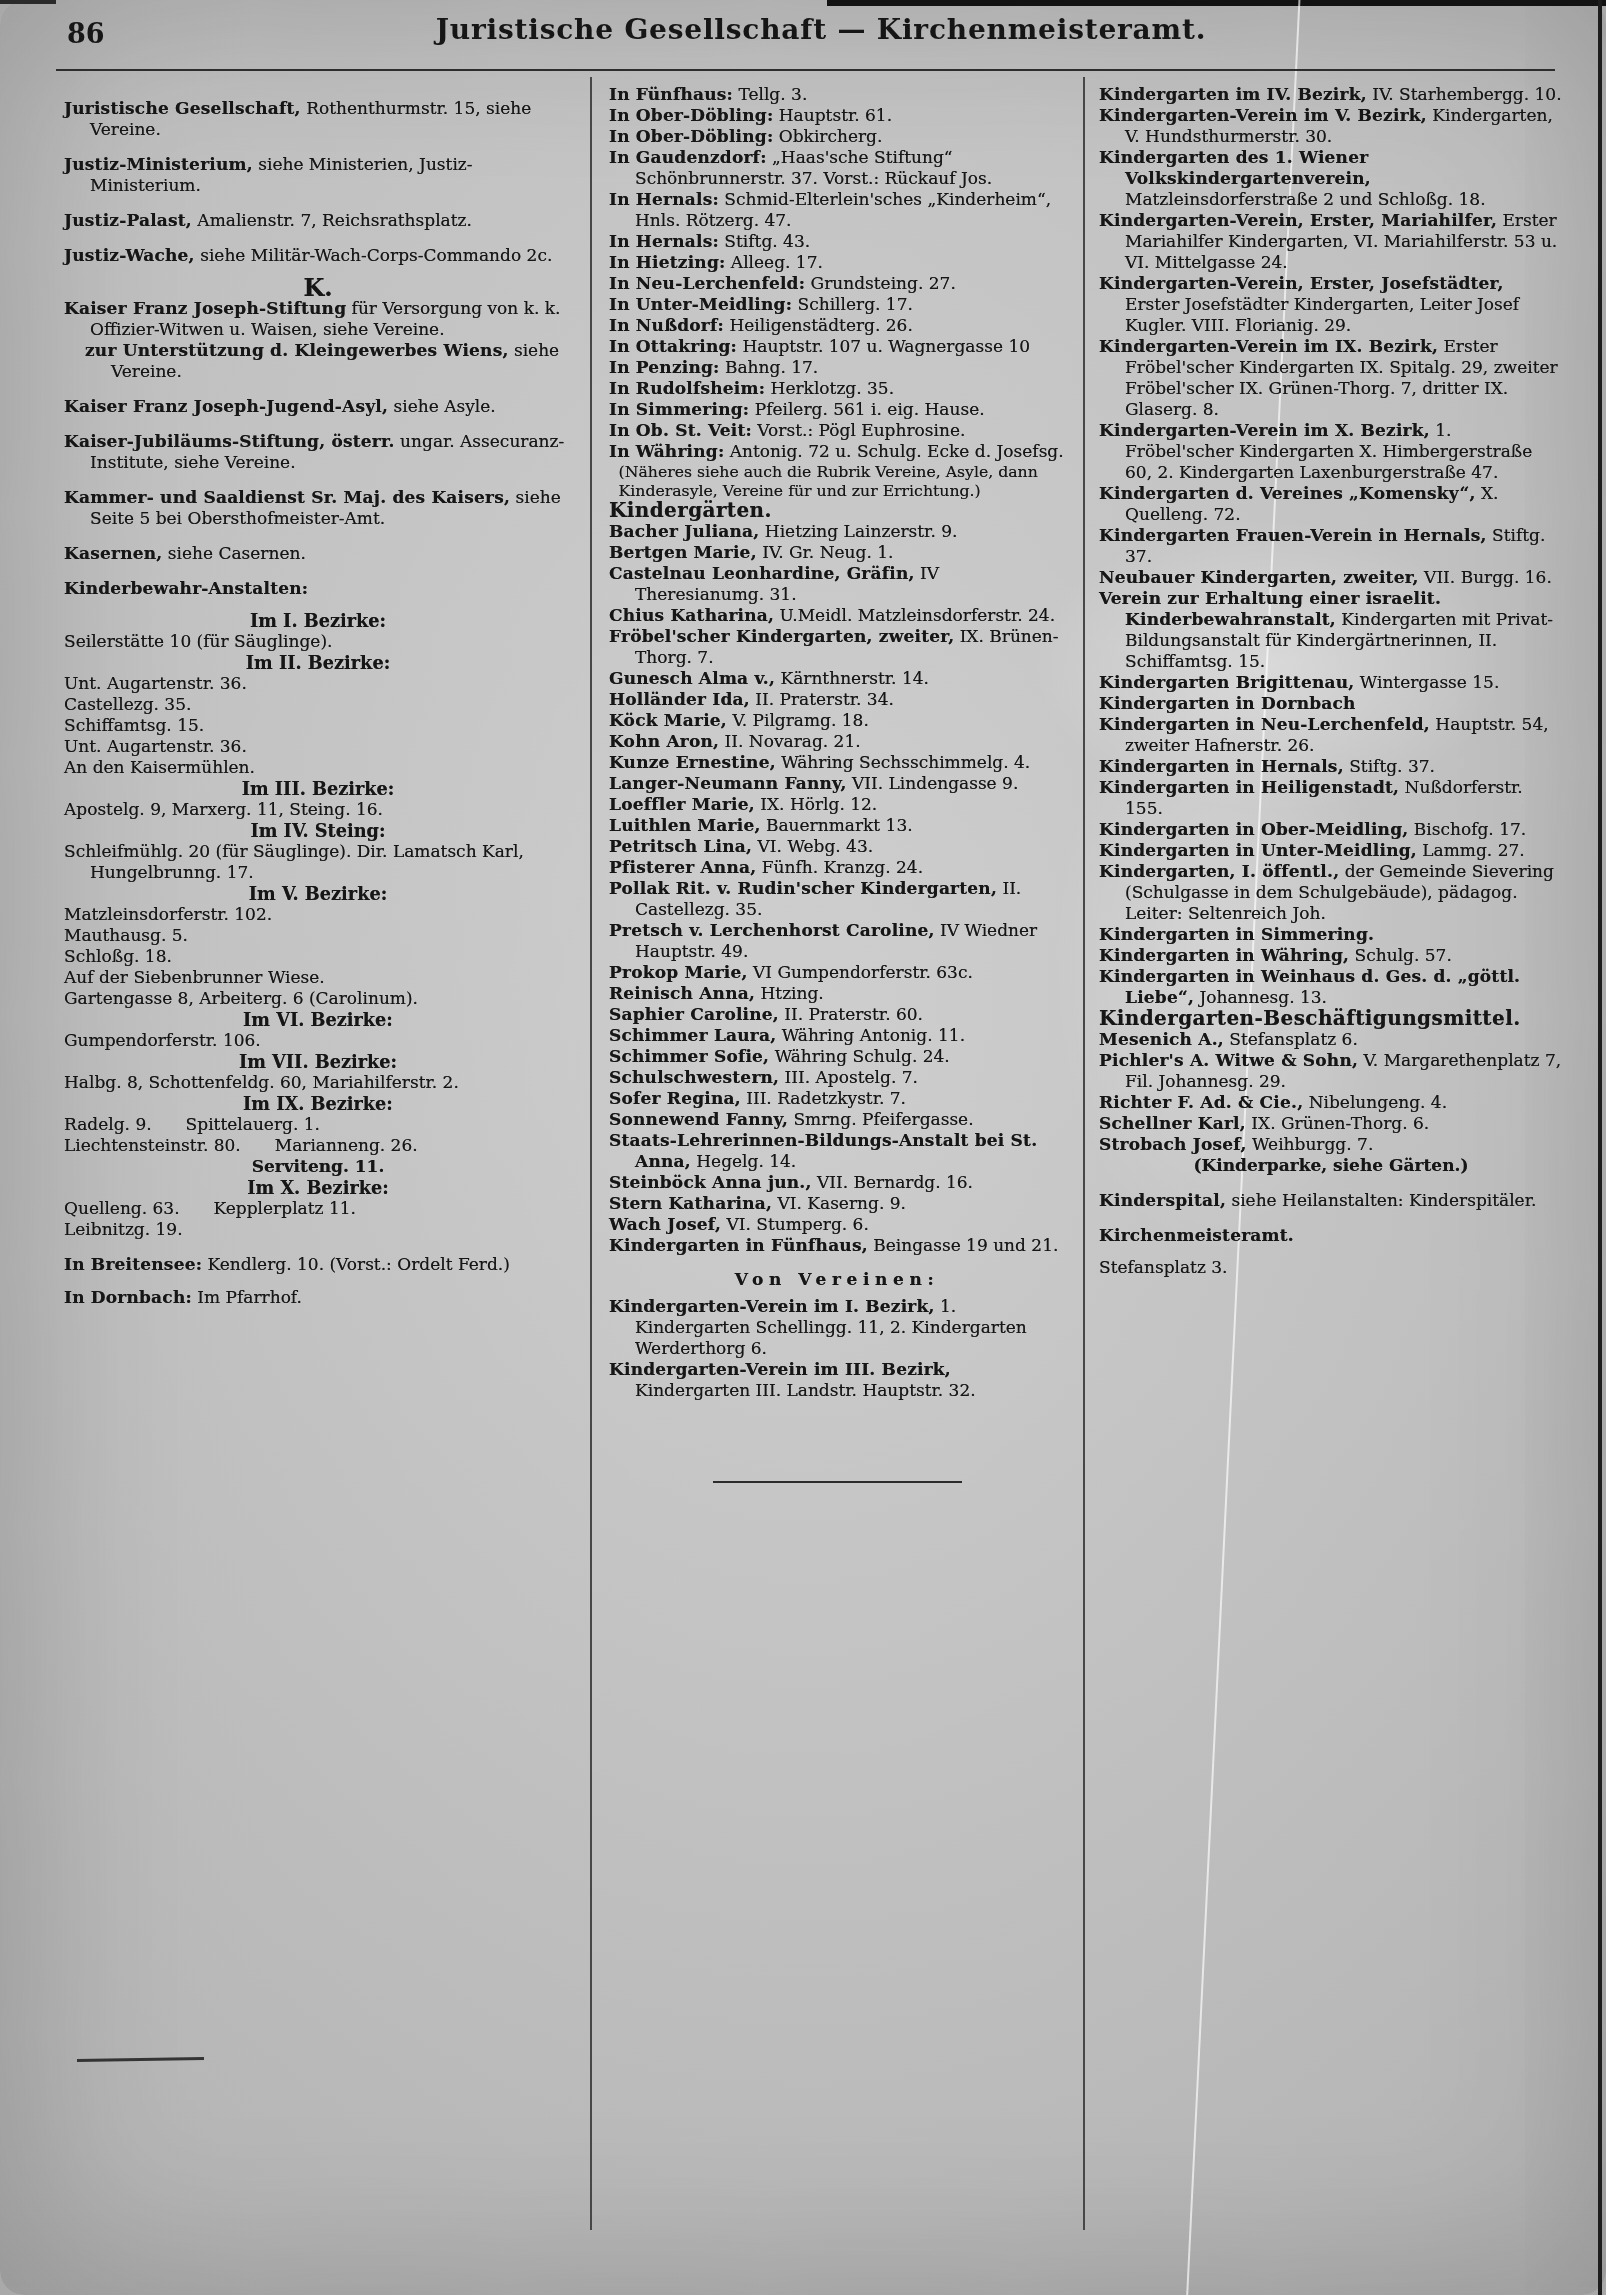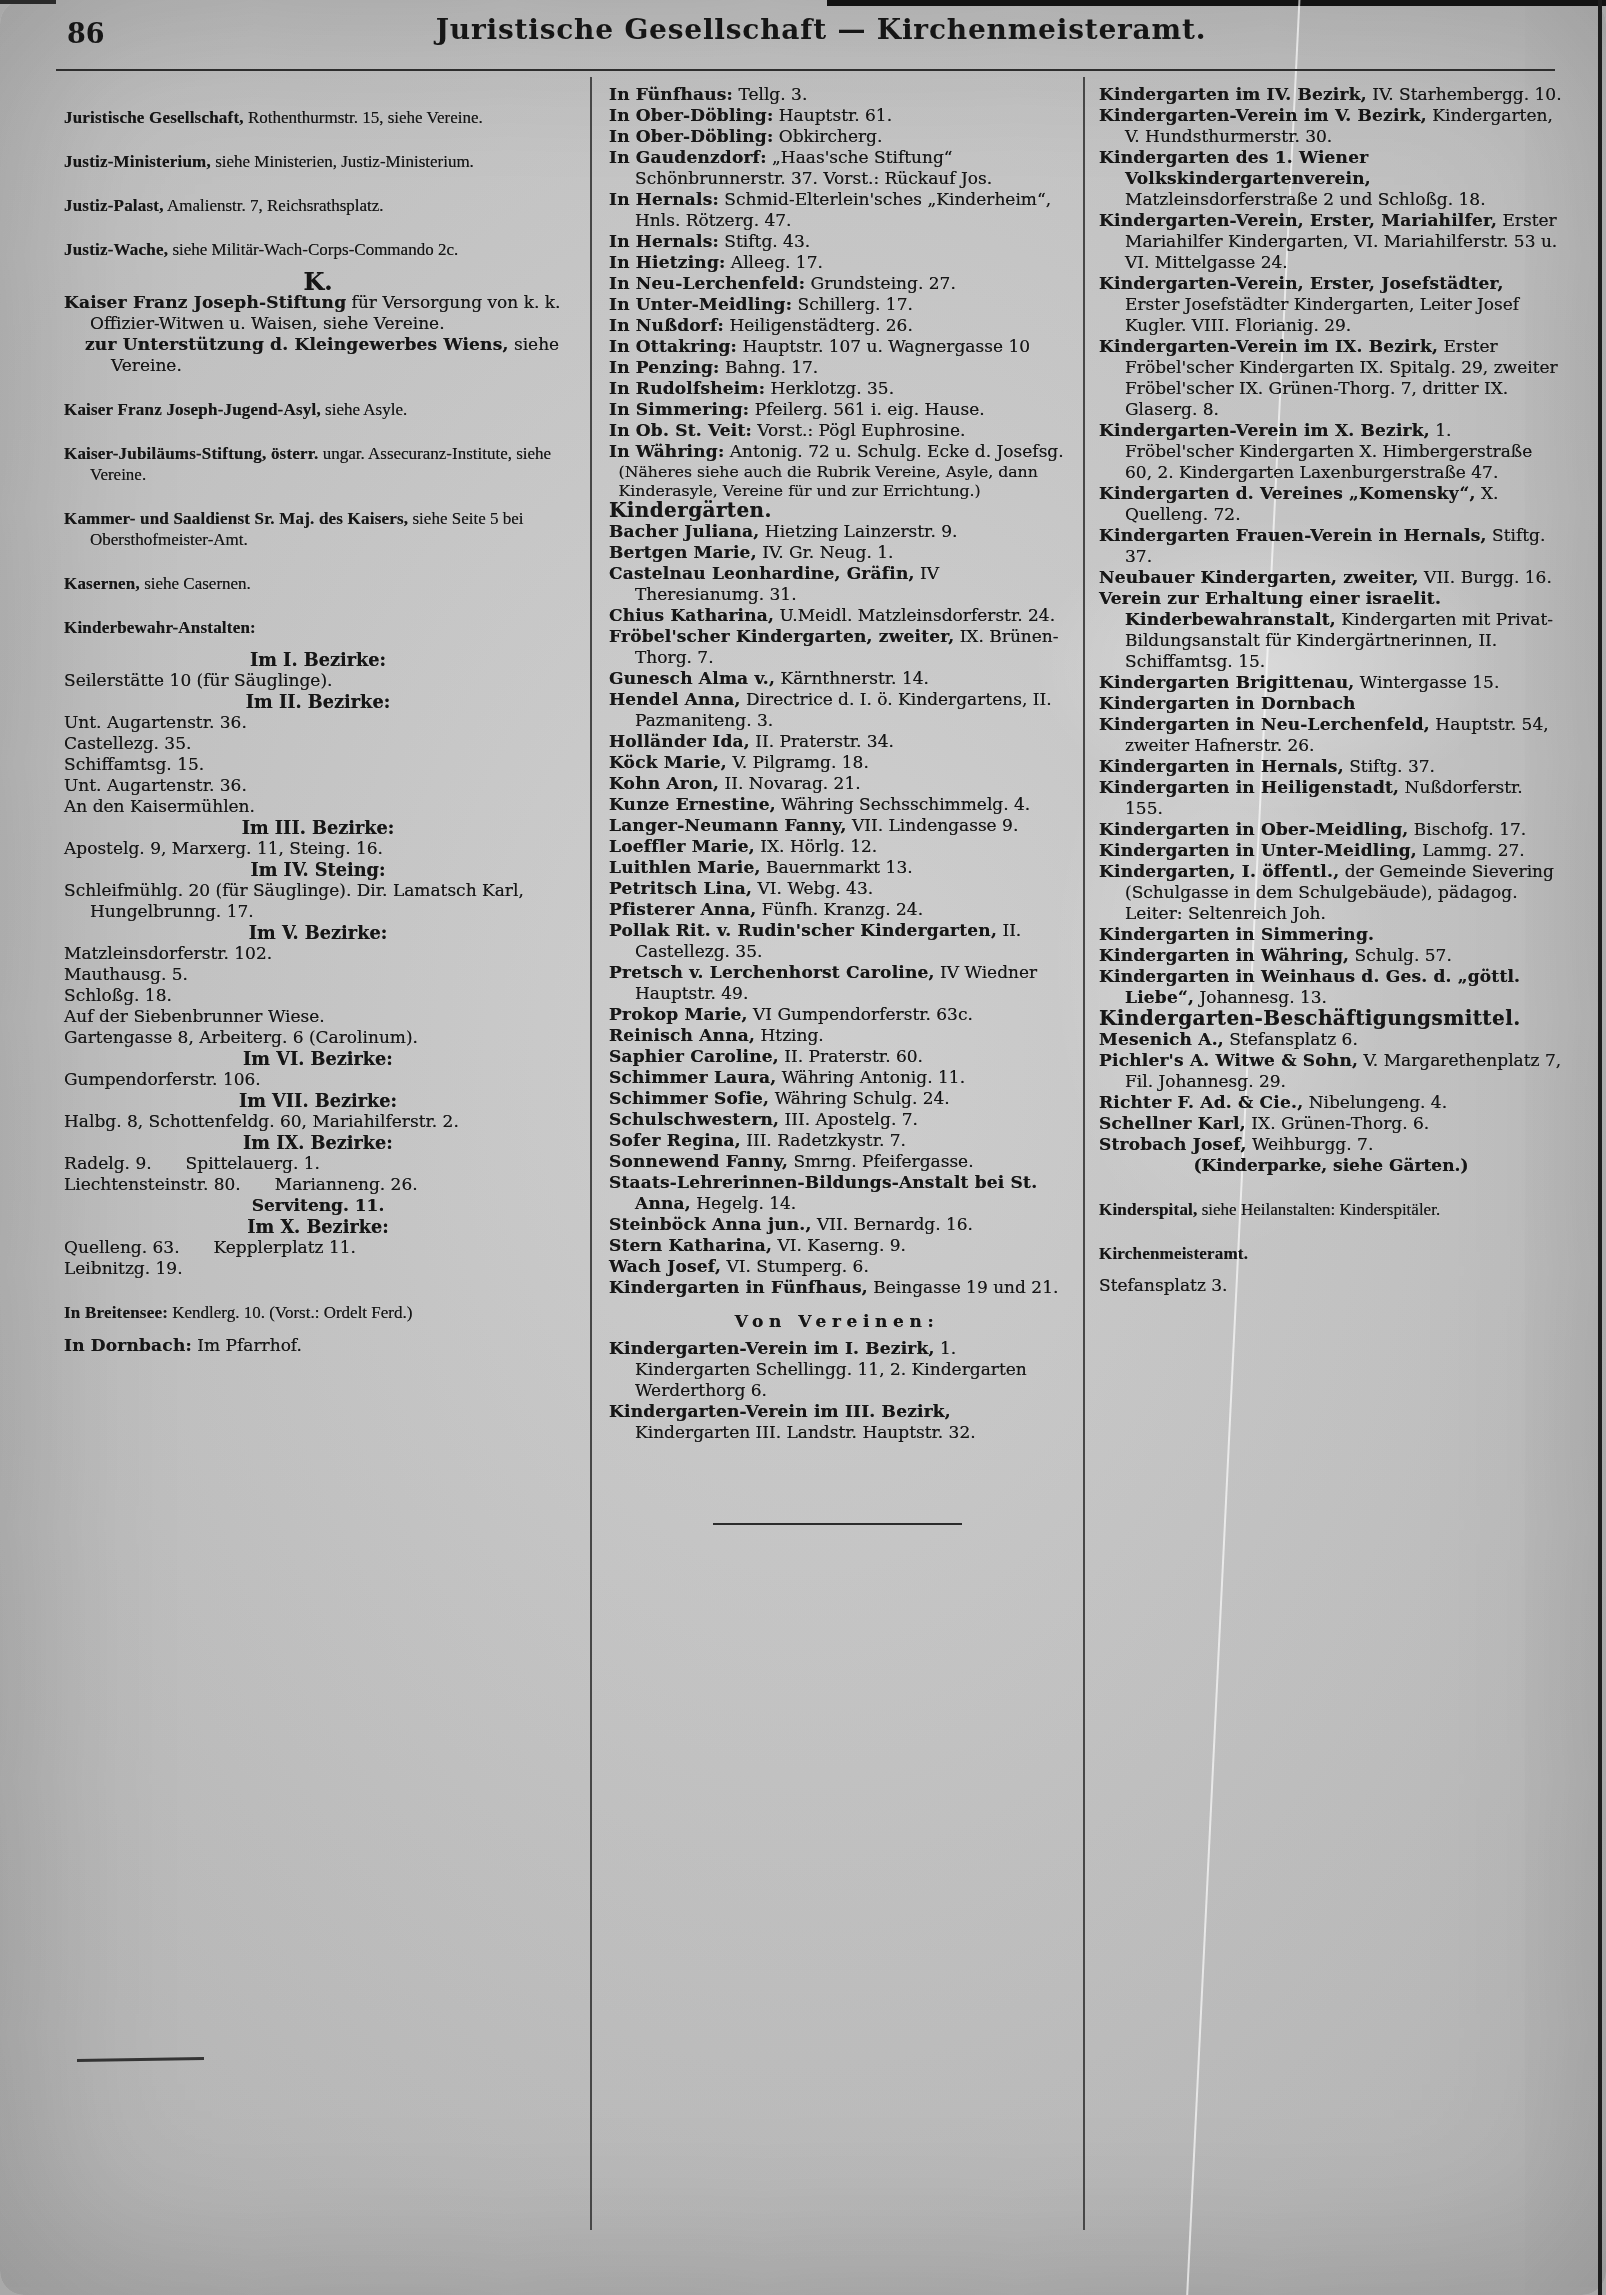--- a/index.html
+++ b/index.html
@@ -53,21 +53,21 @@
 
   .col { position: absolute; top: 84px; font-size: 17px; line-height: 21px; }
   .col1 { left: 64px;   width: 508px; }
   .col2 { left: 609px;  width: 456px; }
   .col3 { left: 1099px; width: 464px; }
 
   .col p { margin: 0; text-shadow: 0 0 0.5px rgba(25,25,25,0.65); }
   b { font-weight: 700; letter-spacing: 0.2px; }
 
   .entry { padding-left: 26px; text-indent: -26px; margin: 0 0 1.6px; }
-  .entry.spaced { margin-top: 23px; margin-bottom: 11.2px; font-family: Liberation Serif, serif; }
+  .entry.spaced { margin-top: 14px; margin-bottom: 11.2px; }
   .entry.sub { padding-left: 47px; text-indent: -26px; margin-bottom: 11.2px; }
 
   .heading { text-align: center; font-weight: bold; font-size: 24px; margin: 16px 0 11.2px; }
   .heading-left { font-weight: bold; font-size: 20px; margin: 17.7px 0 8px; letter-spacing: 0.4px; }
   .subheading { text-align: center; font-weight: bold; font-size: 17.7px; margin: 8px 0 2.4px; }
   .subheading.wide { letter-spacing: 5.6px; margin: 13px 0 6.4px; font-size: 17px; }
   .line { margin: 0 0 1.6px; }
   .center { text-align: center; font-weight: bold; }
   .note { font-size: 15.7px; line-height: 19px; margin: 6.4px 0 9.6px; padding-left: 9.6px; }
   .rule-short { width: 249px; height: 1.6px; background: #2b2b2b; margin: 80px auto 0; }
@@ -154,21 +154,20 @@
       <p class="entry"><b>In Ob. St. Veit:</b> Vorst.: Pögl Euphrosine.</p>
       <p class="entry"><b>In Währing:</b> Antonig. 72 u. Schulg. Ecke d. Josefsg.</p>
       <p class="note">(Näheres siehe auch die Rubrik Vereine, Asyle, dann Kinderasyle, Vereine für und zur Errichtung.)</p>
       <p class="heading-left">Kindergärten.</p>
       <p class="entry"><b>Bacher Juliana,</b> Hietzing Lainzerstr. 9.</p>
       <p class="entry"><b>Bertgen Marie,</b> IV. Gr. Neug. 1.</p>
       <p class="entry"><b>Castelnau Leonhardine, Gräfin,</b> IV Theresianumg. 31.</p>
       <p class="entry"><b>Chius Katharina,</b> U.Meidl. Matzleinsdorferstr. 24.</p>
       <p class="entry"><b>Fröbel'scher Kindergarten, zweiter,</b> IX. Brünen-Thorg. 7.</p>
       <p class="entry"><b>Gunesch Alma v.,</b> Kärnthnerstr. 14.</p>
-      <p class="entry"><b>Hendel Anna,</b> Directrice d. I. ö. Kindergartens, II. Pazmaniteng. 3.</p>
       <p class="entry"><b>Holländer Ida,</b> II. Praterstr. 34.</p>
       <p class="entry"><b>Köck Marie,</b> V. Pilgramg. 18.</p>
       <p class="entry"><b>Kohn Aron,</b> II. Novarag. 21.</p>
       <p class="entry"><b>Kunze Ernestine,</b> Währing Sechsschimmelg. 4.</p>
       <p class="entry"><b>Langer-Neumann Fanny,</b> VII. Lindengasse 9.</p>
       <p class="entry"><b>Loeffler Marie,</b> IX. Hörlg. 12.</p>
       <p class="entry"><b>Luithlen Marie,</b> Bauernmarkt 13.</p>
       <p class="entry"><b>Petritsch Lina,</b> VI. Webg. 43.</p>
       <p class="entry"><b>Pfisterer Anna,</b> Fünfh. Kranzg. 24.</p>
       <p class="entry"><b>Pollak Rit. v. Rudin'scher Kindergarten,</b> II. Castellezg. 35.</p>

